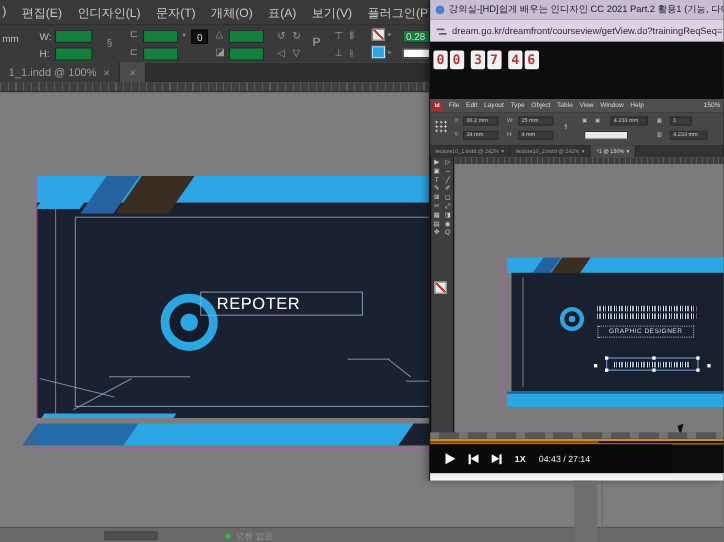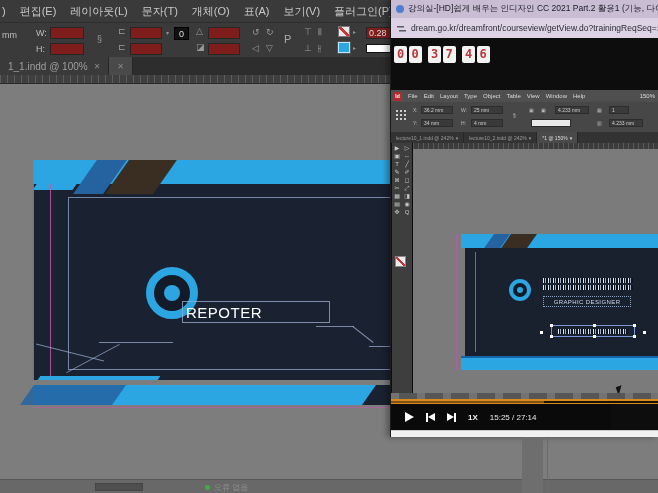--- a/index.html
+++ b/index.html
@@ -7,21 +7,21 @@
   .screen{position:relative;width:658px;height:493px;overflow:hidden;
           font-family:"Liberation Sans","DejaVu Sans",sans-serif;background:#7d7d7d;}
   .b{position:absolute;}
 
   
   .menubar{left:0;top:0;width:658px;height:22px;background:#3a3a3a;display:flex;align-items:center;
            color:#c9c9c9;font-size:11px;gap:14px;padding-left:2px;white-space:nowrap;}
   .menubar .mi{cursor:default;}
   .ctrlbar{left:0;top:22px;width:658px;height:35px;background:#3a3a3a;border-top:1px solid #2e2e2e;color:#b5b5b5;}
   .ctrlbar .lbl{position:absolute;font-size:9px;color:#bdbdbd;}
-  .fieldbox{position:absolute;background:#7f1d1d;border:1px solid #262626;height:12px;color:#ddd;
+  .fieldbox{position:absolute;background:#15803d;border:1px solid #262626;height:12px;color:#ddd;
             font-size:9px;line-height:11px;padding:0 2px;}
   .caret{position:absolute;font-size:6px;color:#8f8f8f;line-height:5px;}
   .icon-dim{position:absolute;font-size:9px;color:#9a9a9a;}
   .swatch-none{position:absolute;width:12px;height:11px;background:#e9e9e9;border:1px solid #777;
      background-image:linear-gradient(45deg,transparent 42%,#c33 42%,#c33 58%,transparent 58%);}
   .swatch-stroke{position:absolute;width:12px;height:11px;background:#2ba7e2;border:1px solid #bfe3ff;outline:1px solid #555;}
   .skewbox{position:absolute;background:#111;border:1px solid #000;color:#ddd;font-size:9px;
            width:15px;height:13px;text-align:center;line-height:12px;}
   .strokeprev{position:absolute;width:46px;height:9px;background:#fff;border:1px solid #111;}
 
@@ -44,21 +44,21 @@
   .band-top{position:absolute;left:0;top:2px;width:384px;height:24px;background:#2ca6e2;}
   .stripe{position:absolute;transform:skewX(-35deg);}
   .inner-outline{position:absolute;left:35px;top:39px;width:352px;height:173px;border:1px solid rgba(150,170,205,.75);}
   .guide-v{position:absolute;width:1px;background:rgba(190,90,170,.85);}
   .guide-h{position:absolute;height:1px;background:rgba(190,90,170,.65);}
   .logo{position:absolute;left:113px;top:109px;width:52px;height:52px;border-radius:50%;
         border:8px solid #2ca6e2;background:#141b28;}
   .logo .dot{position:absolute;left:10px;top:10px;width:16px;height:16px;border-radius:50%;background:#2ca6e2;}
   .tframe{position:absolute;border:1px solid rgba(150,170,205,.8);color:#fff;display:flex;align-items:center;}
   .name-frame{left:149px;top:83px;width:148px;height:21px;font-size:15px;font-weight:bold;letter-spacing:-.5px;padding-left:3px;}
-  .title-frame{left:149px;top:107px;width:148px;height:22px;font-size:15px;padding-left:3px;letter-spacing:.5px;margin-top:36px;}
+  .title-frame{left:149px;top:107px;width:148px;height:22px;font-size:15px;padding-left:14px;letter-spacing:.5px;}
   .url-frame{left:139px;top:165px;width:142px;height:20px;border:1px solid #7d95d8;justify-content:center;font-size:11px;}
   .handle{position:absolute;width:4px;height:4px;background:#fff;border:1px solid #5b79c9;}
   .deco{position:absolute;background:rgba(160,180,215,.7);}
   .band-bot{position:absolute;left:0;top:227px;width:384px;height:20px;background:#2ca6e2;}
 
   
   .browser{left:390px;top:0;width:268px;height:437px;background:#0e0e0e;border-left:1px solid #1c1c1c;
            box-shadow:-3px 0 6px rgba(0,0,0,.35);}
   .btabstrip{position:absolute;left:0;top:0;width:268px;height:18px;background:#c8bdd2;display:flex;align-items:center;
              padding-left:5px;gap:4px;overflow:hidden;}
@@ -135,21 +135,21 @@
   .underline{left:547px;top:437px;width:1px;height:56px;background:#6a6a6a;}
 </style>
 </head>
 <body>
 
 <div class="screen">
 
   <div class="b menubar">
     <span class="mi">)</span>
     <span class="mi">편집(E)</span>
-    <span class="mi">레이아웃(L)</span>
+    <span class="mi">인디자인(L)</span>
     <span class="mi">문자(T)</span>
     <span class="mi">개체(O)</span>
     <span class="mi">표(A)</span>
     <span class="mi">보기(V)</span>
     <span class="mi">플러그인(P)</span>
     <span class="mi">창(W)</span>
     <span class="mi">도움말(H)</span>
   </div>
 
   <div class="b ctrlbar">
@@ -372,21 +372,21 @@
         <div class="play-tri"></div>
         <div class="stepper">
             <div class="bar"></div>
             <div class="tri-l"></div>
           </div>
         <div class="stepper">
             <div class="tri-r"></div>
             <div class="bar"></div>
           </div>
         <span class="speed">1X</span>
-        <span class="vtime">15:25 / 27:14</span>
+        <span class="vtime">04:43 / 27:14</span>
       </div>
     </div>
 
     <div class="browser-bottom"></div>
   </div>
 
   <div class="b underband"></div>
   <div class="b underline"></div>
 
 </div>

